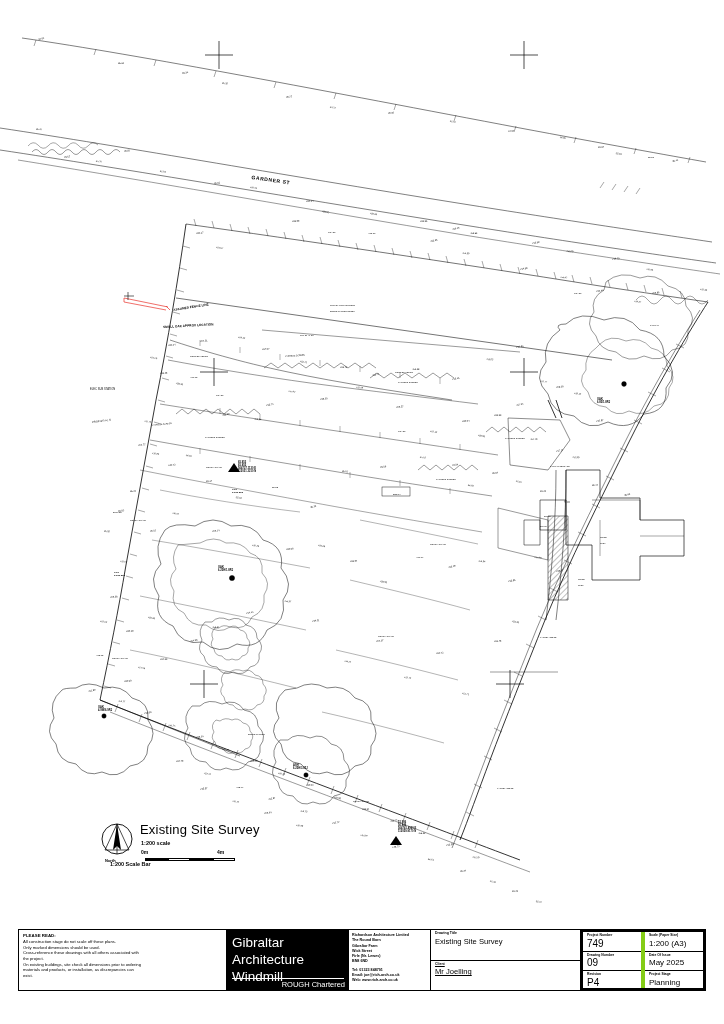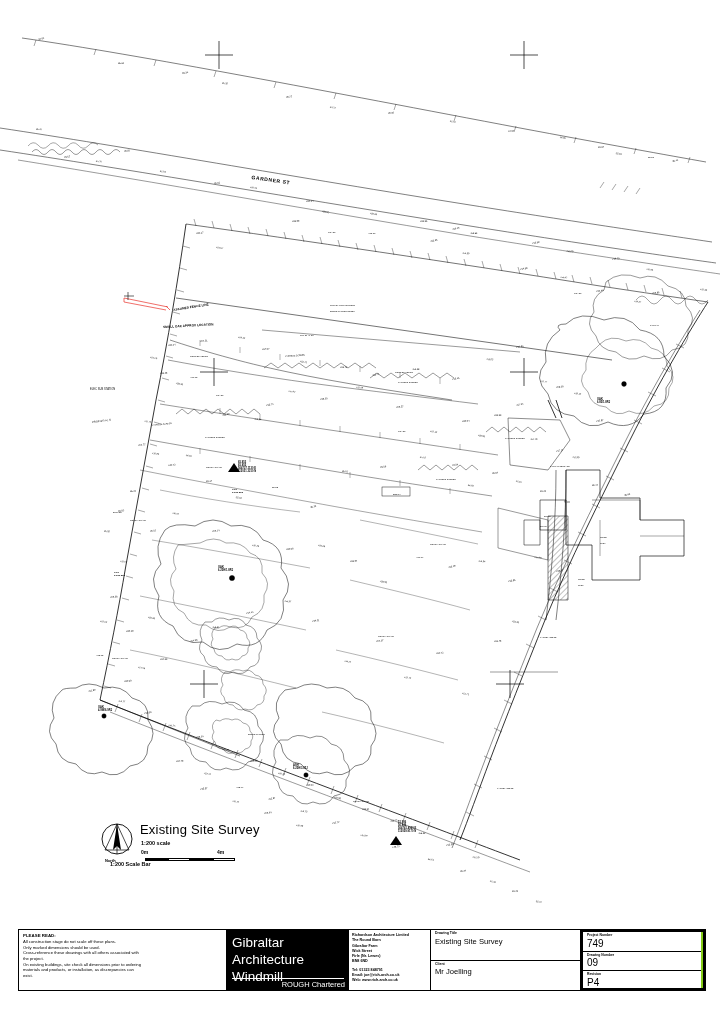--- a/index.html
+++ b/index.html
@@ -46,27 +46,27 @@
            border-right:1px solid #000;}
   #tb-logo .lg{position:absolute;left:5px;font-size:13.5px;line-height:1;}
   #tb-logo .lg1{top:6px;} #tb-logo .lg2{top:23px;} #tb-logo .lg3{top:40px;}
   #tb-logo .riba{position:absolute;right:3px;bottom:1px;font-size:7.5px;color:#fff;}
   #tb-logo .rule{position:absolute;left:5px;right:4px;bottom:11px;height:1px;background:#fff;}
   #tb-addr{width:82px;border-right:1px solid #000;padding:3px 3px;}
   #tb-addr .ln{font-size:3.7px;line-height:1.42;font-weight:bold;}
   #tb-addr .gap{height:3px;}
   #tb-fields{width:150px;border-right:1px solid #000;display:flex;flex-direction:column;}
   .fld{flex:1;border-bottom:1px solid #000;padding:2px 4px;box-sizing:border-box;}
-  .fld:last-child{border-bottom:none;}
+  .fld:last-child{border-bottom:none;text-decoration:underline;}
   .fld .k{font-size:3.5px;font-weight:bold;line-height:1.1;}
   .fld .v{font-size:7.6px;line-height:1.25;margin-top:1px;}
   #tb-meta{width:auto;flex:1;border:2px solid #000;box-sizing:border-box;
            display:flex;}
   .meta-col{flex:1;display:flex;flex-direction:column;}
-  .meta-col.left{border-right:2px solid #84cc16;}
+  .meta-col.left{border-right:4px solid #84cc16;}
   .mcell{flex:1;border-bottom:1px solid #000;padding:2px 4px;box-sizing:border-box;}
   .mcell:last-child{border-bottom:none;}
   .mcell .k{font-size:3.4px;font-weight:bold;line-height:1.1;}
   .mcell .v{font-size:10px;line-height:1.1;margin-top:0px;}
   .mcell .v.sm{font-size:8px;margin-top:2px;}
 </style>
 </head>
 <body>
 
 <div id="sheet">
@@ -726,16 +726,30 @@
           </div>
           <div class="mcell">
             <div class="k">Drawing Number</div>
             <div class="v">09</div>
           </div>
           <div class="mcell">
             <div class="k">Revision</div>
             <div class="v">P4</div>
           </div>
         </div>
+      <div class="meta-col" id="metaRight">
+          <div class="mcell">
+            <div class="k">Scale (Paper Size)</div>
+            <div class="v sm">1:200 (A3)</div>
+          </div>
+          <div class="mcell">
+            <div class="k">Date Of Issue</div>
+            <div class="v sm">May 2025</div>
+          </div>
+          <div class="mcell">
+            <div class="k">Project Stage</div>
+            <div class="v sm">Planning</div>
+          </div>
+        </div>
     </div>
 
   </div>
 </div>
 
 </body></html>

